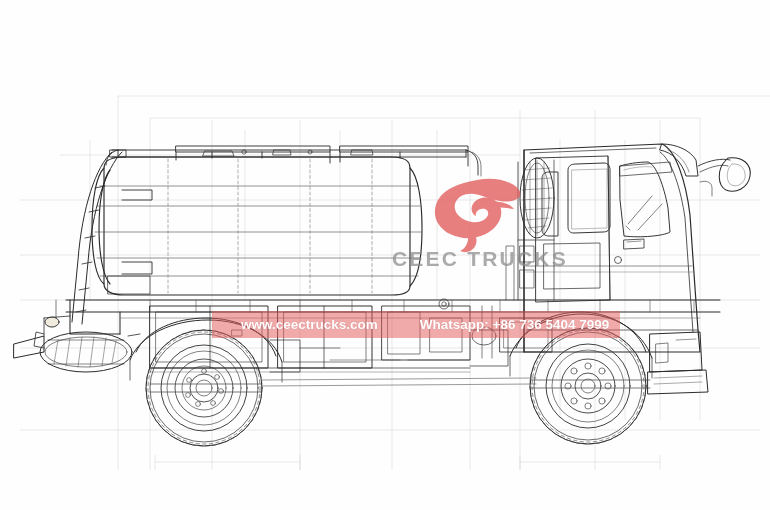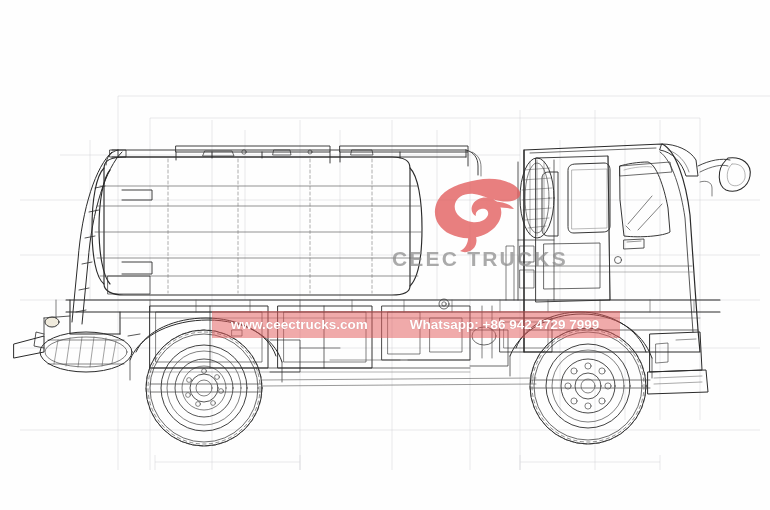--- a/index.html
+++ b/index.html
@@ -56,21 +56,21 @@
     align-items: center;
     pointer-events: none;
   }
   #contact-banner .bnr-txt {
     color: #ffffff;
     font-size: 13.5px;
     font-weight: bold;
     white-space: nowrap;
     text-shadow: 0 0 1px rgba(150,40,40,0.35);
   }
-  #banner-website { margin-left: 19px; text-align: center; }
+  #banner-website { margin-left: 29px; text-align: center; }
   #banner-phone  { margin-left: 42px; }
 </style>
 </head>
 <body>
 
 <div id="stage">
 
   <svg id="drawing" viewBox="0 0 770 510">
     <defs>
       <g id="tread-unit">
@@ -481,16 +481,16 @@
                C46 58, 50 65, 48 72
                C46 79, 38 82, 32 79
                C38 76, 41 70, 40 62 Z"></path>
     </g>
   </svg>
 
   <div id="logo-text">CEEC TRUCKS</div>
 
   <div id="contact-banner">
     <span id="banner-website" class="bnr-txt">www.ceectrucks.com</span>
-    <span id="banner-phone" class="bnr-txt">Whatsapp: +86 942 4729 7999</span>
+    <span id="banner-phone" class="bnr-txt">Whatsapp: +86 736 5404 7999</span>
   </div>
 
 </div>
 
 </body></html>

